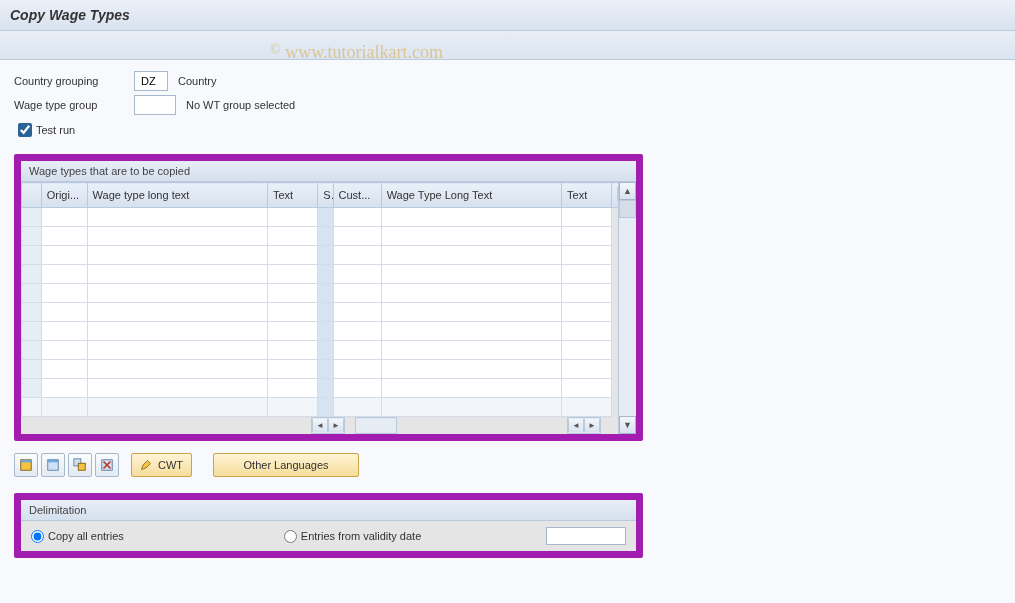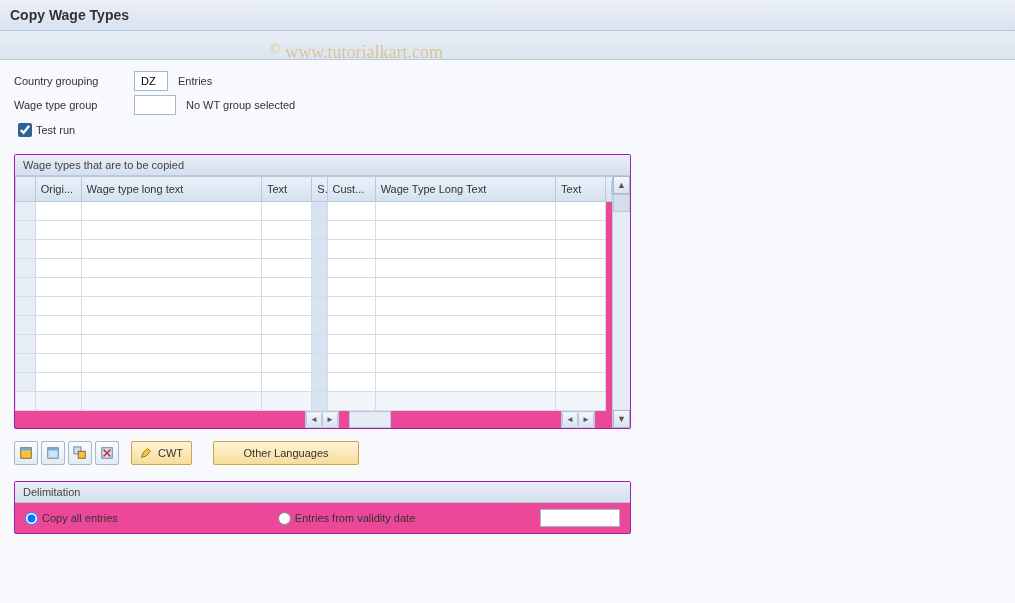--- a/index.html
+++ b/index.html
@@ -11,21 +11,21 @@
   color: #333;
   overflow: hidden;
   position: relative;
 }
 .titlebar {
   height: 30px;
   background: linear-gradient(#ecf1f8, #d8e2ef);
   border-bottom: 1px solid #b9c9de;
   display: flex; align-items: center;
   padding-left: 10px;
-  font-size: 14px; font-weight: bold; color: #333;
+  font-size: 14px; font-weight: bold; font-style: italic; color: #333;
 }
 .toolbar-blank {
   height: 28px;
   background: linear-gradient(#e8eef6, #dbe5f0);
   border-bottom: 1px solid #b9c9de;
 }
 .content { padding: 10px 14px; position: relative; }
 .form-row { display: flex; align-items: center; height: 22px; margin-bottom: 2px; }
 .form-label { width: 120px; }
 .field-help {
@@ -34,21 +34,21 @@
 }
 .field-help input { border:none; outline:none; font-size:11px; width: 22px; background:transparent; }
 .field-help.wide input { width: 30px; }
 .input-plain {
   border:1px solid #a8b8cc; height:18px; padding:0 4px; font-size:11px; box-sizing:border-box; background:#fff;
 }
 .form-text { margin-left: 10px; }
 .chk-row { display:flex; align-items:center; margin-top: 4px; margin-bottom: 14px; }
 .chk { width:14px; height:14px; margin-right:4px; accent-color:#2a6496; }
 
-.groupbox { border:1px solid #a21caf; background:#ec4899; border-radius:2px; position:relative; }
+.groupbox { border:7px solid #a21caf; background:#e5e5e5; border-radius:2px; position:relative; }
 .groupbox .gb-title {
   background: linear-gradient(#e7eef7, #d5e0ee);
   border-bottom:1px solid #b9c9de; padding:4px 8px; font-size:11px; color:#444;
 }
 .table-group { width: 615px; }
 
 .tbl-wrap { display:flex; }
 .tbl-scroll-v { width:17px; background:#e0e8f1; border-left:1px solid #b9c9de; display:flex; flex-direction:column; }
 .scroll-btn {
   height:16px; background:linear-gradient(#f4f7fb,#d8e2ef); border:1px solid #a8b8cc; margin:0;
@@ -109,21 +109,21 @@
   <span class="cc">©</span> <span>www.tutorialkart.com</span>
 </div>
 
 <div class="content">
 
   <div class="form-row">
     <span class="form-label">Country grouping</span>
     <span class="field-help">
       <input type="text" value="DZ" style="">
     </span>
-    <span class="form-text">Entries</span>
+    <span class="form-text">Country</span>
   </div>
 
   <div class="form-row">
     <span class="form-label">Wage type group</span>
     <span class="field-help wide">
       <input type="text" value="" style="">
     </span>
     <span class="form-text">No WT group selected</span>
   </div>
 

